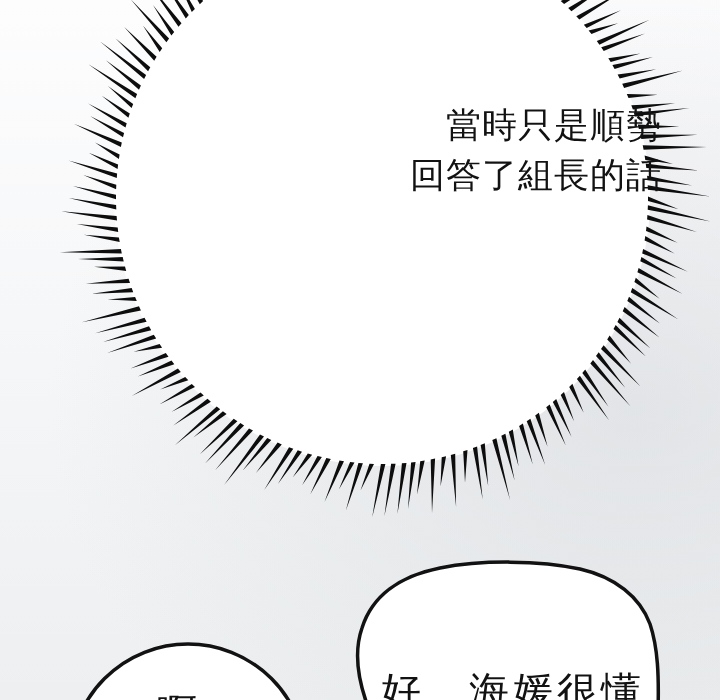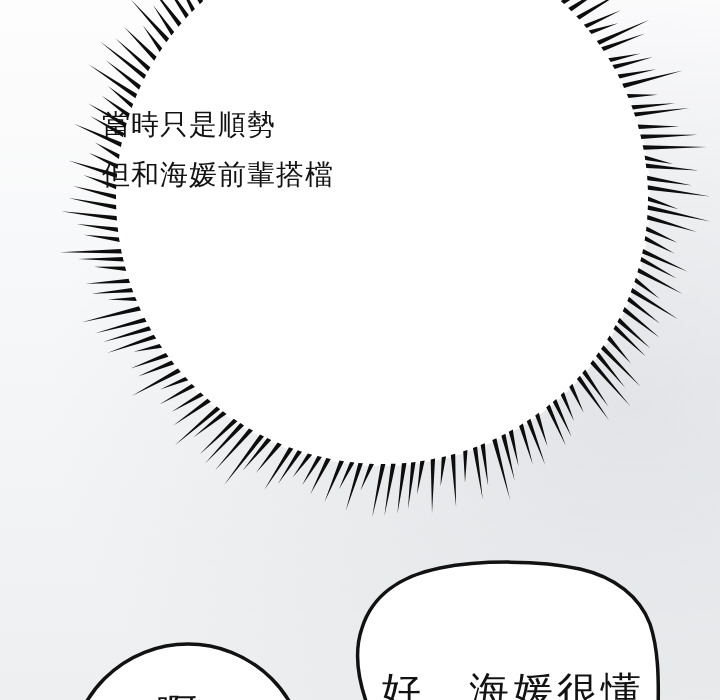--- a/index.html
+++ b/index.html
@@ -13,22 +13,22 @@
     font-family:"DejaVu Sans",sans-serif;
     background-image:
       radial-gradient(900px 720px at 88% 58%, rgba(208,211,216,.5), rgba(208,211,216,0) 65%),
       linear-gradient(180deg,#fdfdfe 0%,#f6f7f8 45%,#edeff0 100%);
   }
   .panel{position:absolute;inset:0;}
   svg.scene{position:absolute;left:0;top:0;width:720px;height:700px;display:block;}
   .burst-text{
     position:absolute;
     left:102px;top:100px;width:560px;
-    text-align:left;
-    font-size:28px;
+    text-align:right;
+    font-size:35px;
     line-height:50px;
     font-weight:500;
     letter-spacing:1px;
     color:var(--ink);
   }
   .bubble-text{
     position:absolute;
     color:var(--ink);
     font-weight:500;
     white-space:nowrap;
@@ -63,20 +63,20 @@
     <path d="M 370,712
              C 358,682 353,654 362,628
              C 372,596 400,576 440,568
              C 480,560 540,560 580,569
              C 615,577 640,597 650,624
              C 658,648 659,676 658,712 Z" fill="#ffffff" stroke="#121212" stroke-width="3.5"></path>
   </svg>
 
   <div class="burst-text">
     <div>當時只是順勢</div>
-    <div>但和海媛前輩搭檔</div>
+    <div>回答了組長的話</div>
   </div>
 
   <div class="bubble-text left">啊</div>
 
   <div class="bubble-text right">好，海媛很懂</div>
 
 </div>
 
 </body></html>

